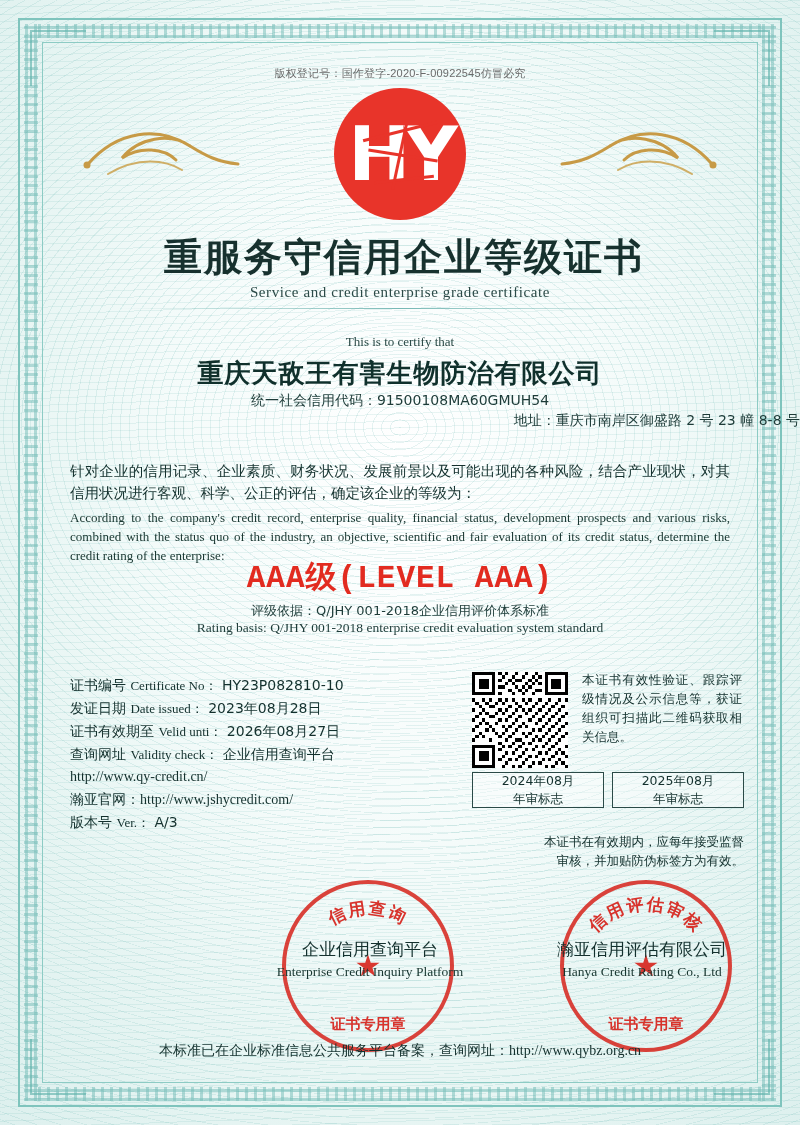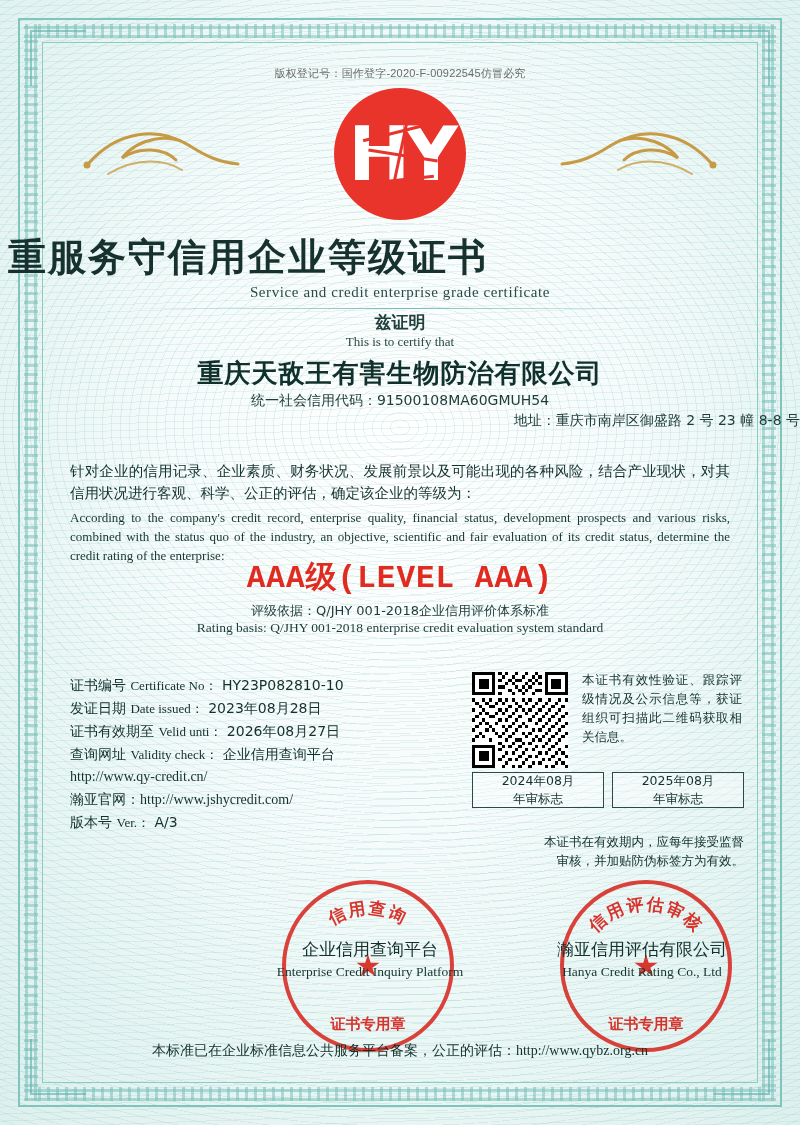--- a/index.html
+++ b/index.html
@@ -86,21 +86,21 @@
     font-weight:bold;
     font-size:74px;
     letter-spacing:-6px;
     line-height:1;
   }
   .logo .crack{
     position:absolute;background:#e8342a;
   }
 
   .title-cn{
-    position:absolute;top:232px;left:0;right:0;
+    position:absolute;top:232px;left:0;right:0;text-align:center;
     font-family:"DejaVu Sans", sans-serif;
     font-weight:bold;
     font-size:38px;
     color:#17312e;
     letter-spacing:2px;
     padding-left:8px;
   }
   .title-en{
     position:absolute;top:284px;left:0;right:0;text-align:center;
     font-family:"Liberation Serif", serif;
@@ -282,21 +282,20 @@
     <div class="crack" style="left:28px;top:42px;width:76px;height:3px;transform:rotate(-14deg);"></div>
     <div class="crack" style="left:34px;top:66px;width:70px;height:3px;transform:rotate(9deg);"></div>
     <div class="crack" style="left:40px;top:90px;width:60px;height:3px;transform:rotate(-6deg);"></div>
     <div class="crack" style="left:64px;top:36px;width:3px;height:66px;transform:rotate(12deg);"></div>
   </div>
 
   <div class="title-cn">重服务守信用企业等级证书</div>
   <div class="title-en">Service and credit enterprise grade certificate</div>
   <div class="rule"></div>
 
-  <div class="certify-cn">兹证明</div>
   <div class="certify-en">This is to certify that</div>
 
   <div class="company">重庆天敌王有害生物防治有限公司</div>
   <div class="creditcode">
     <span>统一社会信用代码：</span><span>91500108MA60GMUH54</span>
   </div>
   <div class="address">
     <span>地址：</span><span>重庆市南岸区御盛路 2 号 23 幢 8-8 号</span>
   </div>
 
@@ -615,15 +614,15 @@
   <div class="org left">
     <span>企业信用查询平台</span>
     <span class="en">Enterprise Credit Inquiry Platform</span>
   </div>
   <div class="org right">
     <span>瀚亚信用评估有限公司</span>
     <span class="en">Hanya Credit Rating Co., Ltd</span>
   </div>
 
   <div class="footer">
-    <span>本标准已在企业标准信息公共服务平台备案，公正的评估：</span><span class="u">http://www.qybz.org.cn</span>
+    <span>本标准已在企业标准信息公共服务平台备案，查询网址：</span><span class="u">http://www.qybz.org.cn</span>
   </div>
 </div>
 
 </body></html>

